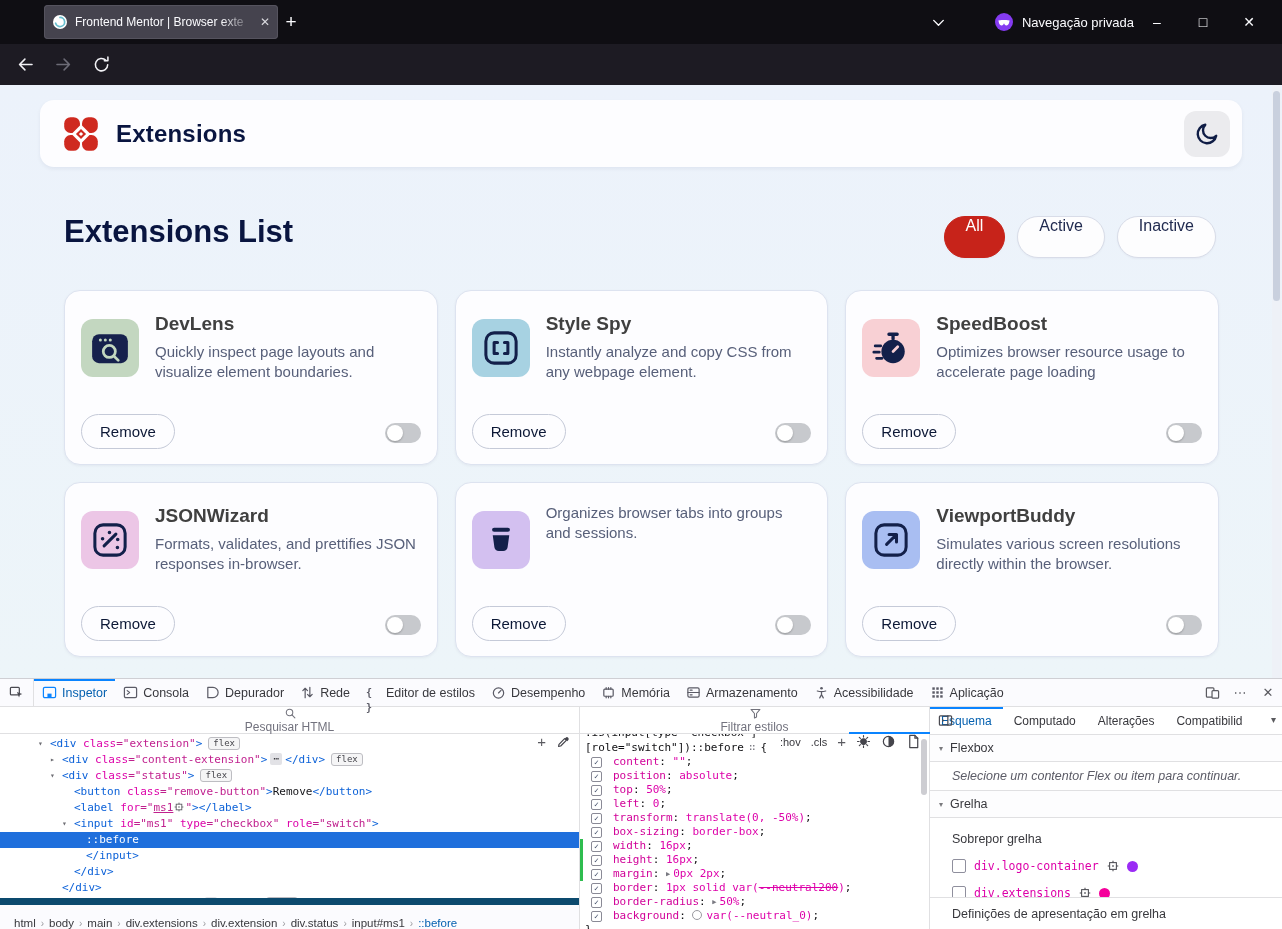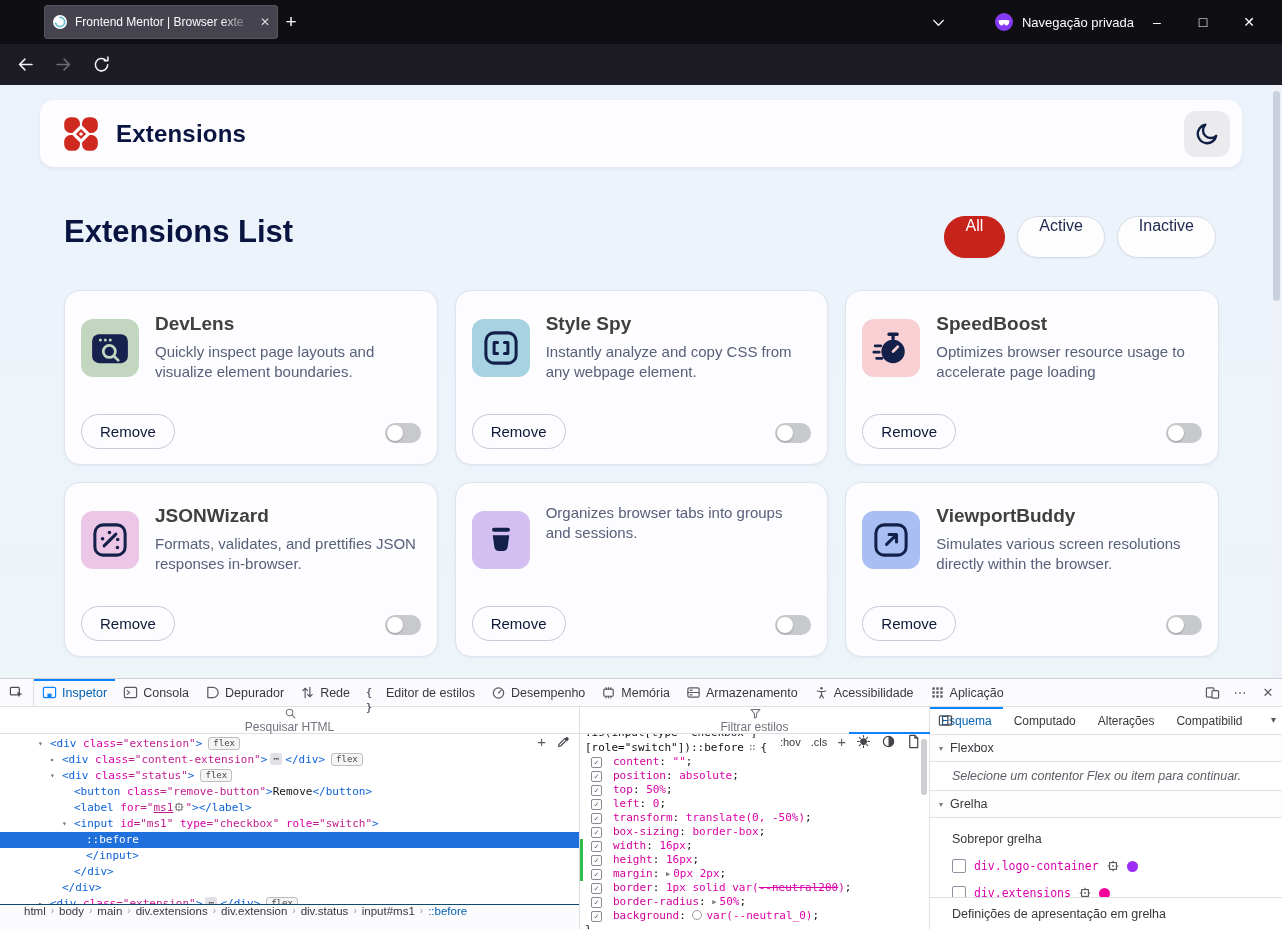--- a/index.html
+++ b/index.html
@@ -109,22 +109,22 @@
   .tree-line.sel{background:#1f6fdc;}
   .tree-line.sel span{color:#fff !important;}
   .tw{position:absolute;font-size:8px;color:#6e6e74;top:0;}
   .sg-t{color:#0b61d8}.sg-a{color:#dd00a9}.sg-v{color:#c0208e}.sg-d{color:#16161a}
   .sg-u{color:#c0208e;text-decoration:underline}
   .sg-fx{display:inline-block;margin-left:6px;font-size:9px;line-height:11px;height:11px;padding:0 4px;
         border:1px solid #bdbdc2;border-radius:3px;background:#f5f5f6;color:#47474d;vertical-align:1px;}
   .sg-dd{display:inline-block;margin:0 3px;padding:0 3px;background:#e2e2e6;border-radius:2px;
         color:#38383d;font-size:10px;line-height:12px;vertical-align:1px;}
   .code-icon{display:inline-block;width:10px;height:10px;color:#5a5a60;vertical-align:-1px;margin:0 1px;}
-  .breadcrumb{position:absolute;left:0;bottom:0;right:0;height:24px;border-top:1px solid #0c4a6e;
-        background:#fbfbfe;display:flex;align-items:flex-start;padding-left:22px;font-size:11.5px;color:#38383d;overflow:hidden;}
+  .breadcrumb{position:absolute;left:0;bottom:0;right:0;height:24px;border-top:7px solid #0c4a6e;
+        background:#fbfbfe;display:flex;align-items:flex-end;padding-left:12px;font-size:11.5px;color:#38383d;overflow:hidden;}
   .bc-item{padding:0 2px;white-space:nowrap;}
   .bc-item.active{color:#0561b0;}
   .bc-sep{color:#9d9da2;margin:0 3px;font-size:10px;}
 
   
   .rules{position:absolute;left:0;top:27px;right:0;bottom:0;overflow:hidden;
         font:11px "DejaVu Sans Mono",monospace;color:#0f0f12;}
   .clipline{height:6px;overflow:hidden;position:relative;}
   .clipline span{position:absolute;left:5px;top:-8px;}
   .selline{padding-left:5px;height:15px;line-height:15px;white-space:pre;}

